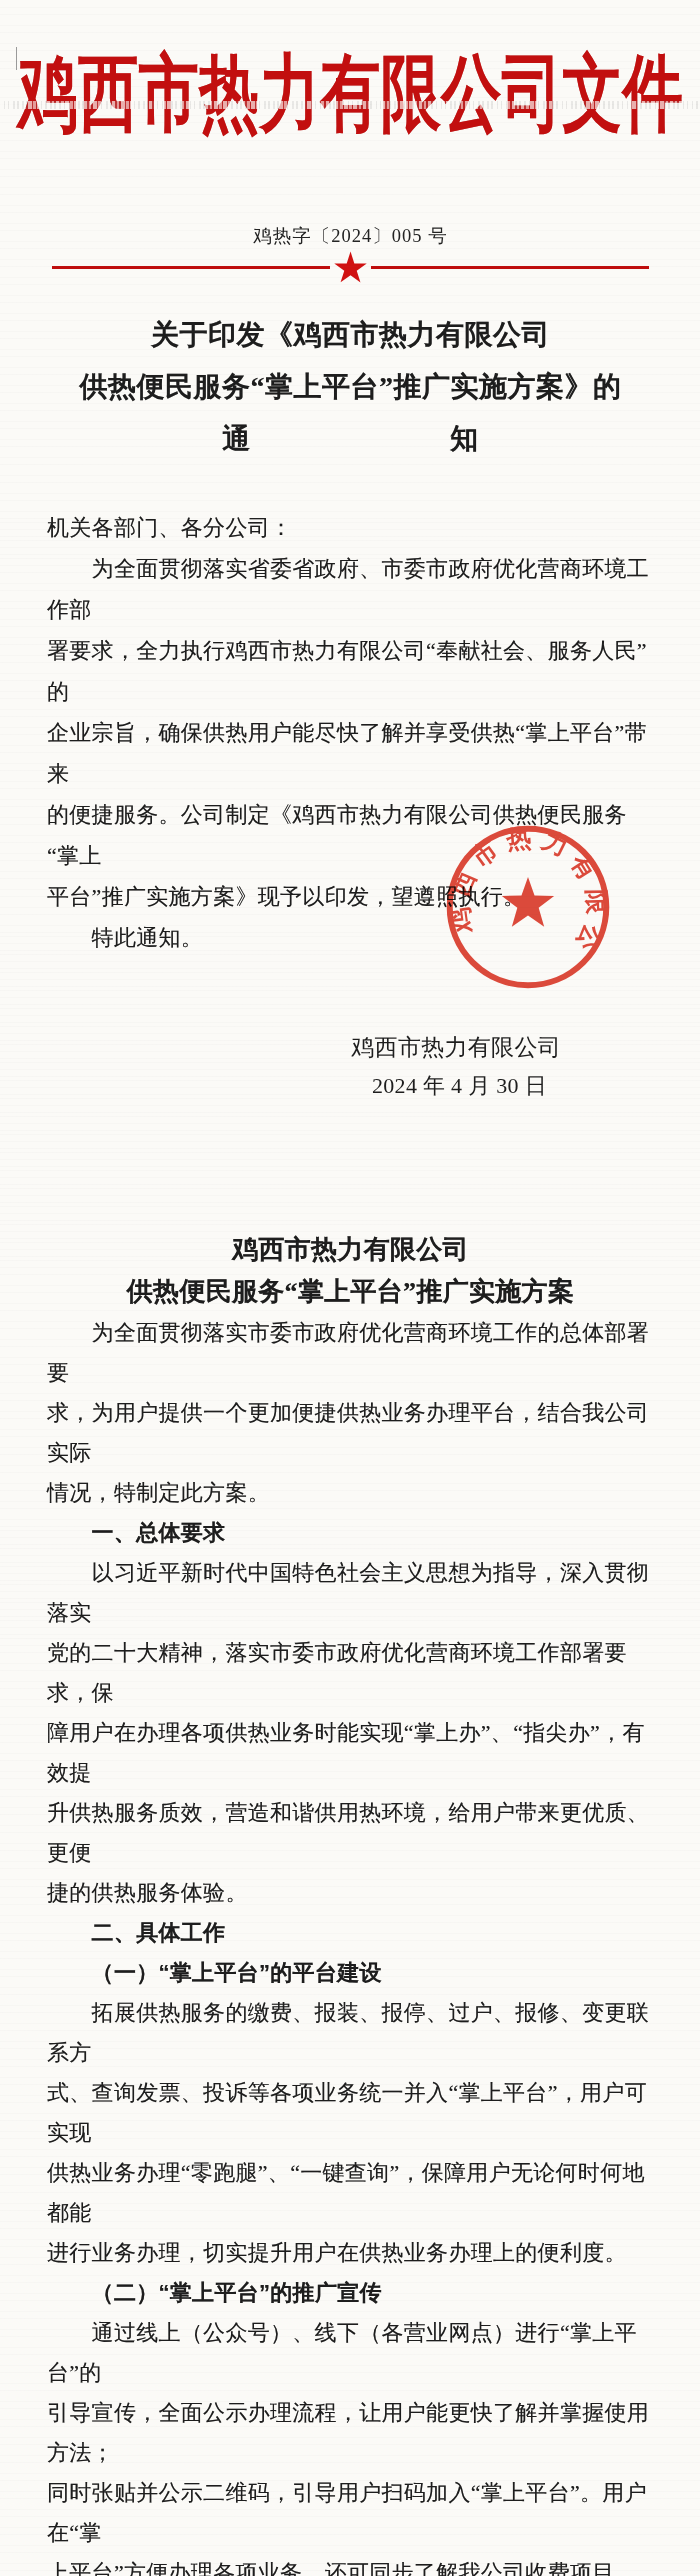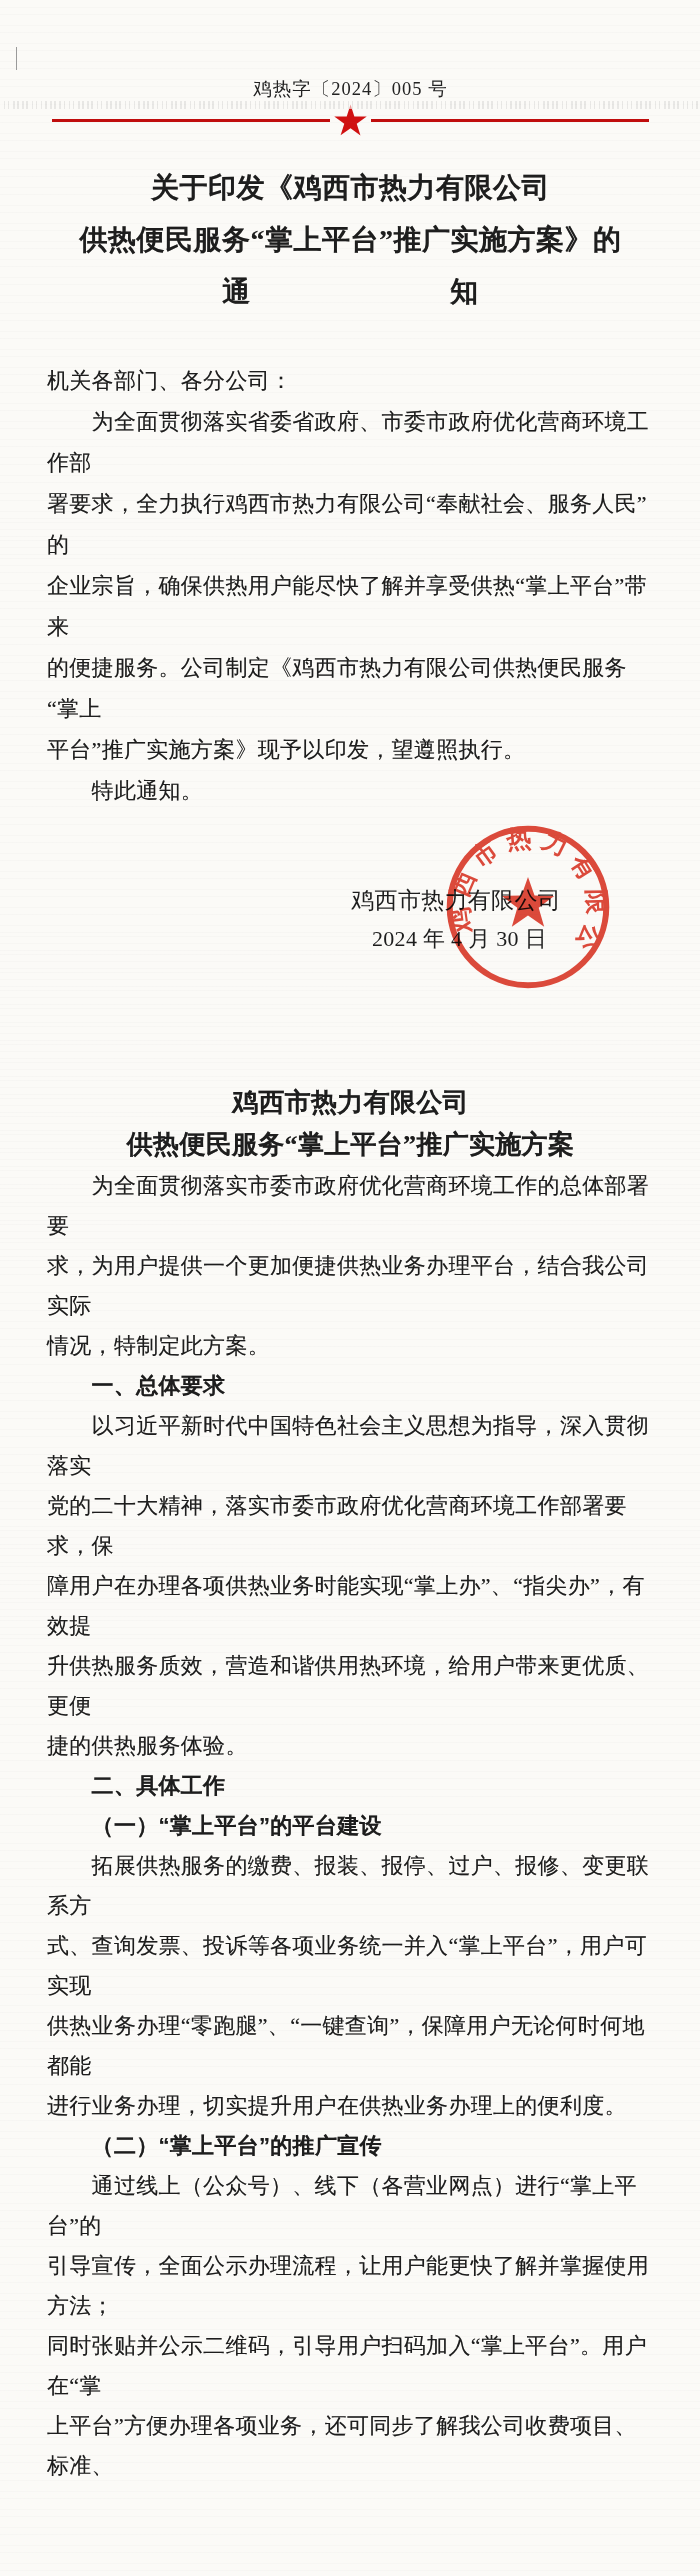--- a/index.html
+++ b/index.html
@@ -37,20 +37,23 @@
   .blocks .block.para:first-of-type{margin-top:28px;}
   .block.h1 .line,.block.h2 .line{font-weight:700;font-family:"Liberation Sans","DejaVu Sans",sans-serif;
         text-shadow:0 0 0.5px rgba(20,20,20,.5);}
 </style>
 </head>
 <body>
 
 <div class="page">
   <div class="edge-line"></div>
 
+  <div class="org-title-wrap">
+    <div class="org-title">鸡西市热力有限公司文件</div>
+  </div>
   <div class="noise"></div>
 
   <div class="doc-number">鸡热字〔2024〕005 号</div>
 
   <div class="rule">
     <div class="bar"></div>
     <div class="star">★</div>
     <div class="bar"></div>
   </div>
 

